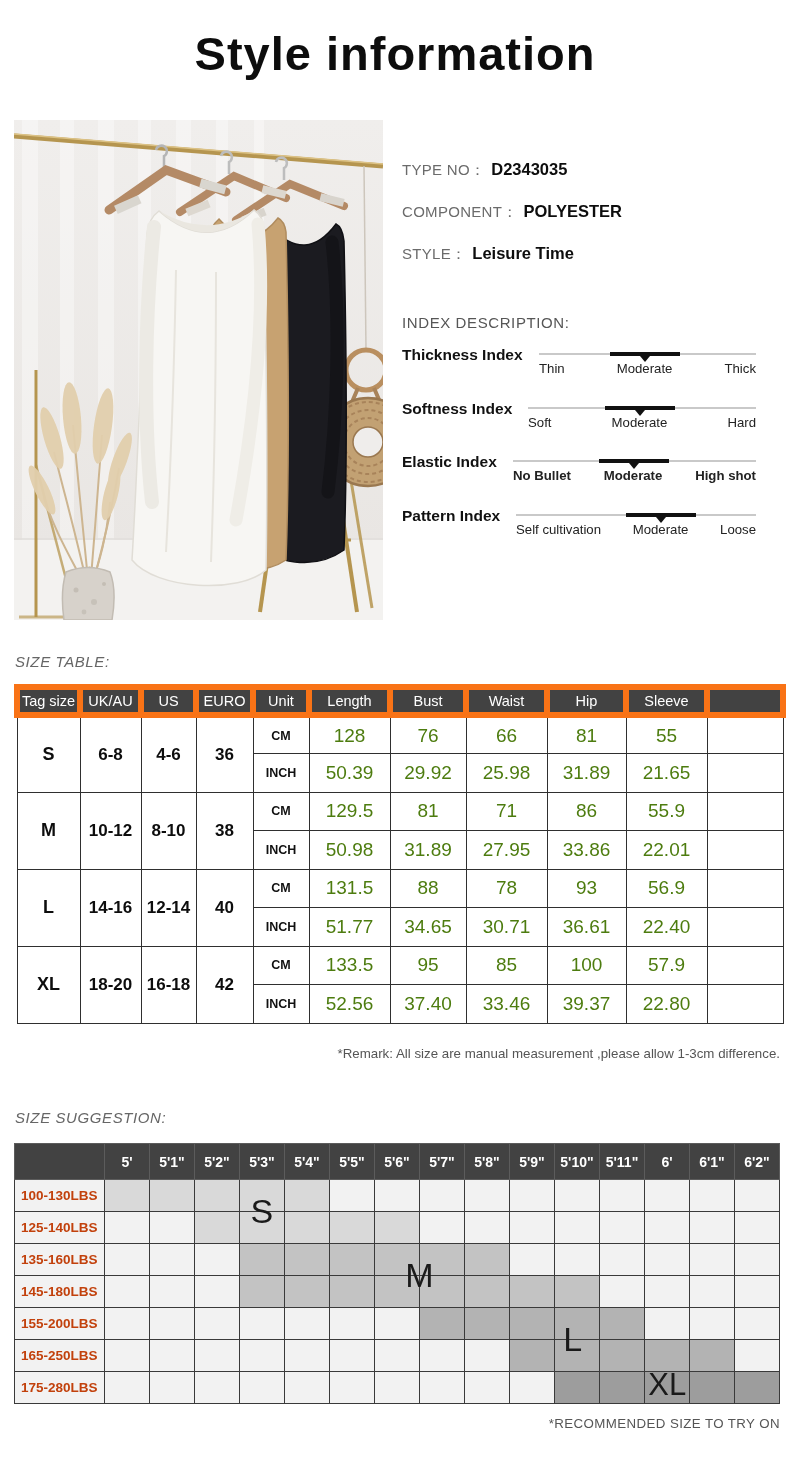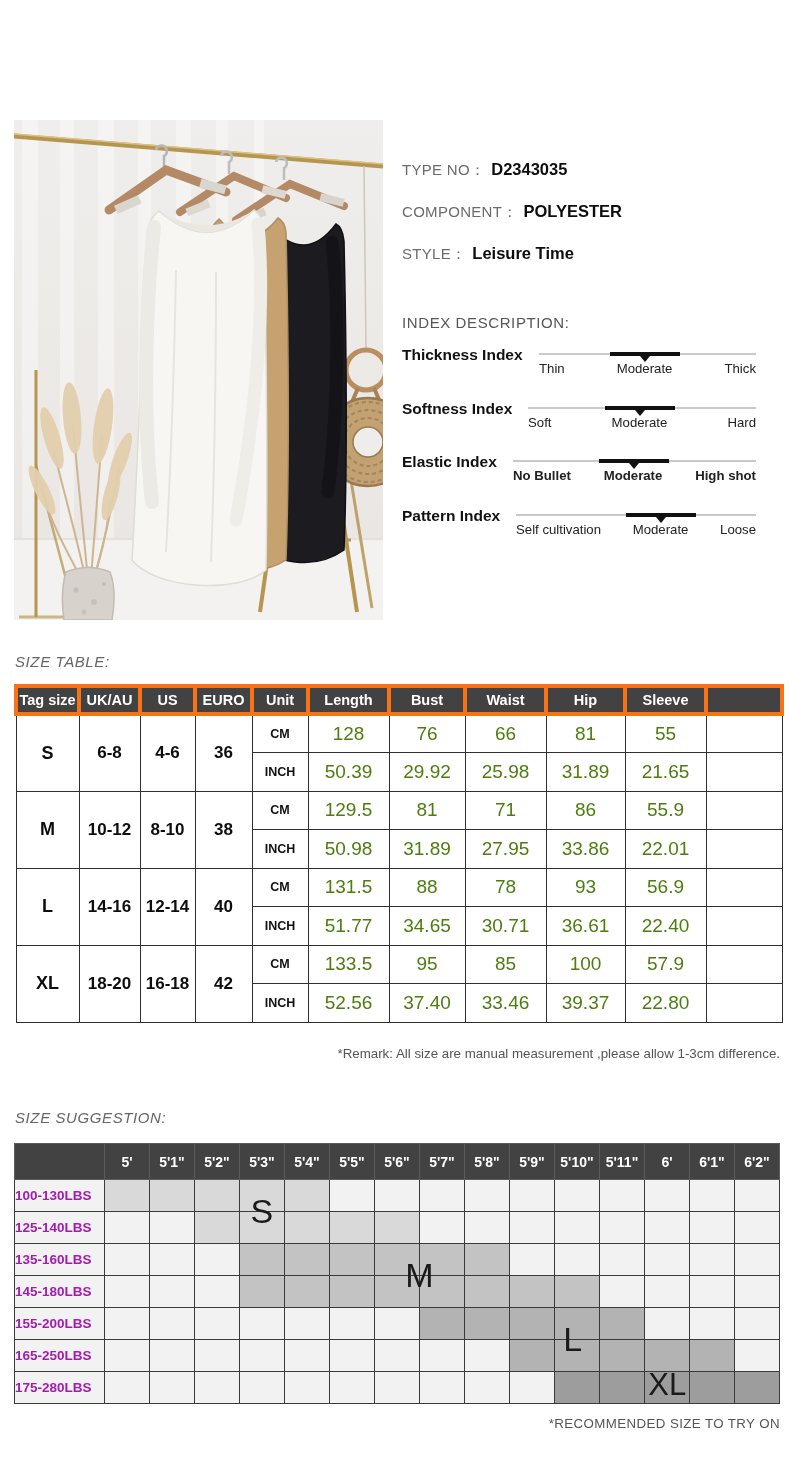--- a/index.html
+++ b/index.html
@@ -31,53 +31,54 @@
   .idx-tri { position:absolute; top:3px; width:0; height:0;
              border-left:5px solid transparent; border-right:5px solid transparent; border-top:6px solid #111; }
   .idx-opts { display:flex; justify-content:space-between; margin-top:6px; font-size:13.2px; color:#222; white-space:nowrap; }
   .idx-opts span { padding:0; }
   
   .section-label { position:absolute; left:15px; font-size:15px; color:#666; letter-spacing:.6px;font-style:italic; }
   
   table { border-collapse:collapse; table-layout:fixed; }
   .size-table { position:absolute; left:14px; top:684px; width:766px; }
   .size-table th {
-    background:#424242; color:#fff; font-size:14.5px; font-weight:700;
-    height:28px; border:4px solid #f97316; text-align:center;
+    background:#424242; color:#fff; font-size:14.5px; font-weight:400;
+    height:28px; border:6px solid #f97316; text-align:center;
   }
   .size-table td { border:1px solid #2f2f2f; text-align:center; height:38.5px; background:#fff; }
   .size-table td.tag  { font-size:18px; font-weight:bold; color:#0d0d0d; }
   .size-table td.grp  { font-size:17px; font-weight:600; color:#0d0d0d; }
   .size-table td.unit { font-size:12.5px; font-weight:bold; color:#111; }
   .size-table td.val  { font-size:19px; color:#4d7c0f; }
   .remark { position:absolute; top:1046px; right:10px; font-size:13.3px; color:#555; }
   
   .sugg-wrap { position:absolute; left:14px; top:1143px; width:766px; height:260px; }
   .sugg-table { width:766px; }
   .sugg-table th.hdr {
     background:#424242; color:#fff; font-size:14px; font-weight:600;
     height:36px; border:1px solid #5c5c5c; text-align:center;
   }
   .sugg-table td, .sugg-table th.rowlab { border:1px solid #3a3a3a; height:32px; }
   .sugg-table th.rowlab {
-    background:#f2f2f2; font-size:13.5px; font-weight:bold; color:#a21caf;
-    text-align:left; white-space:nowrap;
+    background:#f2f2f2; font-size:13.5px; font-weight:bold; color:#c2410c;
+    text-align:left; padding-left:6px; white-space:nowrap;
   }
   .sugg-table td { background:#f2f2f2; }
   .sugg-letter {
     position:absolute; transform:translate(-50%,-50%); color:#1a1a1a;
     font-size:34px; font-weight:400; line-height:1; pointer-events:none;
   }
   .footnote { position:absolute; top:1416px; right:10px; font-size:13.3px; color:#555; letter-spacing:.4px; }
 </style>
 </head>
 <body>
 
 <div class="page">
 
+  <h1 class="title">Style information</h1>
 
   <div class="photo">
     <svg viewBox="0 0 369 500">
       <defs>
         <linearGradient id="bgg" x1="0" y1="0" x2="0" y2="1">
           <stop offset="0" stop-color="#f0eeec"></stop>
             <stop offset=".85" stop-color="#e9e6e3"></stop>
             <stop offset="1" stop-color="#f2f1ef"></stop>
         </linearGradient>
       </defs>

